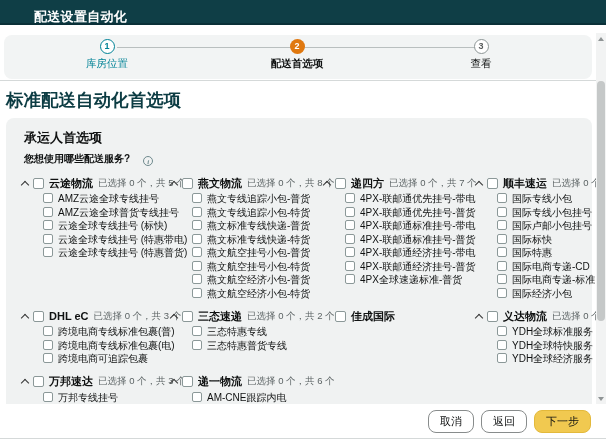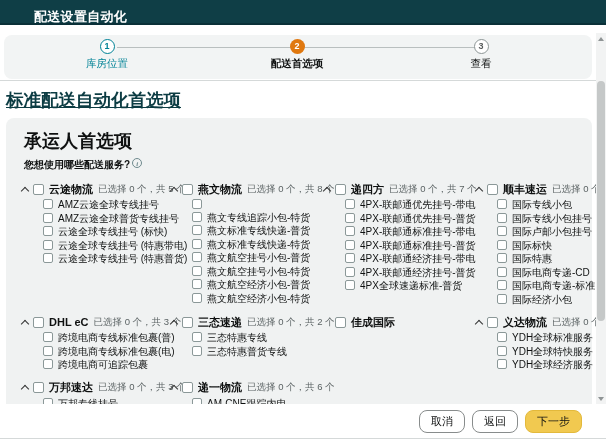--- a/index.html
+++ b/index.html
@@ -37,29 +37,29 @@
   }
   .circle.done{border:1.5px solid #008296;color:#008296;}
   .circle.active{background:#e0780f;color:#fff;line-height:15px;border:none;}
   .circle.todo{border:1.5px solid #8d9696;color:#565959;}
   .slabel{margin-top:3px;font-size:10.5px;}
   .slabel.done{color:#008296;}
   .slabel.active{color:#0f1111;font-weight:bold;}
   .slabel.todo{color:#0f1111;}
   
   .page-title{
-    position:absolute;top:55px;left:6px;font-size:17.5px;font-weight:bold;color:#0c3c43;text-decoration:underline;
+    position:absolute;top:55px;left:6px;font-size:17.5px;font-weight:bold;color:#0c3c43;
   }
   
   .card{
     position:absolute;top:85px;left:6px;width:586px;height:340px;box-sizing:border-box;
     background:#f0f2f2;border-radius:8px;padding:11px 16px;
   }
-  .card-heading{font-size:18px;font-weight:bold;color:#0f1111;margin:0 0 5px 2px;}
-  .card-question{font-size:10px;font-weight:bold;color:#0f1111;margin-left:2px;display:flex;align-items:flex-start;gap:2px;}
+  .card-heading{font-size:13px;font-weight:bold;color:#0f1111;margin:0 0 5px 2px;}
+  .card-question{font-size:10px;font-weight:bold;color:#0f1111;margin-left:2px;display:flex;align-items:flex-end;gap:13px;}
   .info{
     width:10px;height:10px;border-radius:50%;border:1px solid #6f8a8e;color:#6f8a8e;
     font-size:7px;line-height:10px;text-align:center;font-style:italic;font-family:"Liberation Serif",serif;
     display:inline-block;box-sizing:border-box;
   }
   
   .grid{
     margin-top:10px;display:grid;grid-template-columns:141px 145px 144px 1fr;
     column-gap:0;row-gap:14px;align-items:start;gap:8px;
   }
@@ -83,21 +83,21 @@
   .scrollbar{
     position:absolute;top:33px;right:0;width:10px;height:372px;background:#f2f3f3;
   }
   .sb-thumb{position:absolute;left:1px;top:48px;width:8px;height:240px;background:#c5c8c8;border-radius:4px;}
   .sb-up,.sb-down{position:absolute;left:2px;width:0;height:0;border-left:3px solid transparent;border-right:3px solid transparent;}
   .sb-up{top:4px;border-bottom:4px solid #8f9495;}
   .sb-down{bottom:4px;border-top:4px solid #8f9495;}
   
   .footer{
     position:absolute;bottom:0;left:0;width:606px;height:34px;background:#fff;
-    display:flex;align-items:center;justify-content:flex-end;gap:7px;padding-right:24px;box-sizing:border-box;
+    display:flex;align-items:center;justify-content:flex-end;gap:7px;padding-right:15px;box-sizing:border-box;
   }
   .btn{
     height:23px;padding:0 11px;border-radius:8px;font-size:11px;color:#0f1111;
     background:#fff;border:1px solid #888c8c;display:flex;align-items:center;cursor:pointer;
     font-family:inherit;white-space:nowrap;
   }
   .btn.primary{background:#f1c950;border:1px solid #e3b93b;}
 </style>
 </head>
 <body>
@@ -168,20 +168,21 @@
         <div class="group">
           <div class="ghead">
             <span class="caret"></span>
             <span class="cb"></span>
             <span class="gname">燕文物流</span>
             <span class="gcount">已选择 0 个，共 8 个</span>
           </div>
           <div class="gitems">
             <div class="item">
               <span class="cb small"></span>
+              <span class="ilabel">燕文专线追踪小包-普货</span>
             </div>
             <div class="item">
               <span class="cb small"></span>
               <span class="ilabel">燕文专线追踪小包-特货</span>
             </div>
             <div class="item">
               <span class="cb small"></span>
               <span class="ilabel">燕文标准专线快递-普货</span>
             </div>
             <div class="item">

